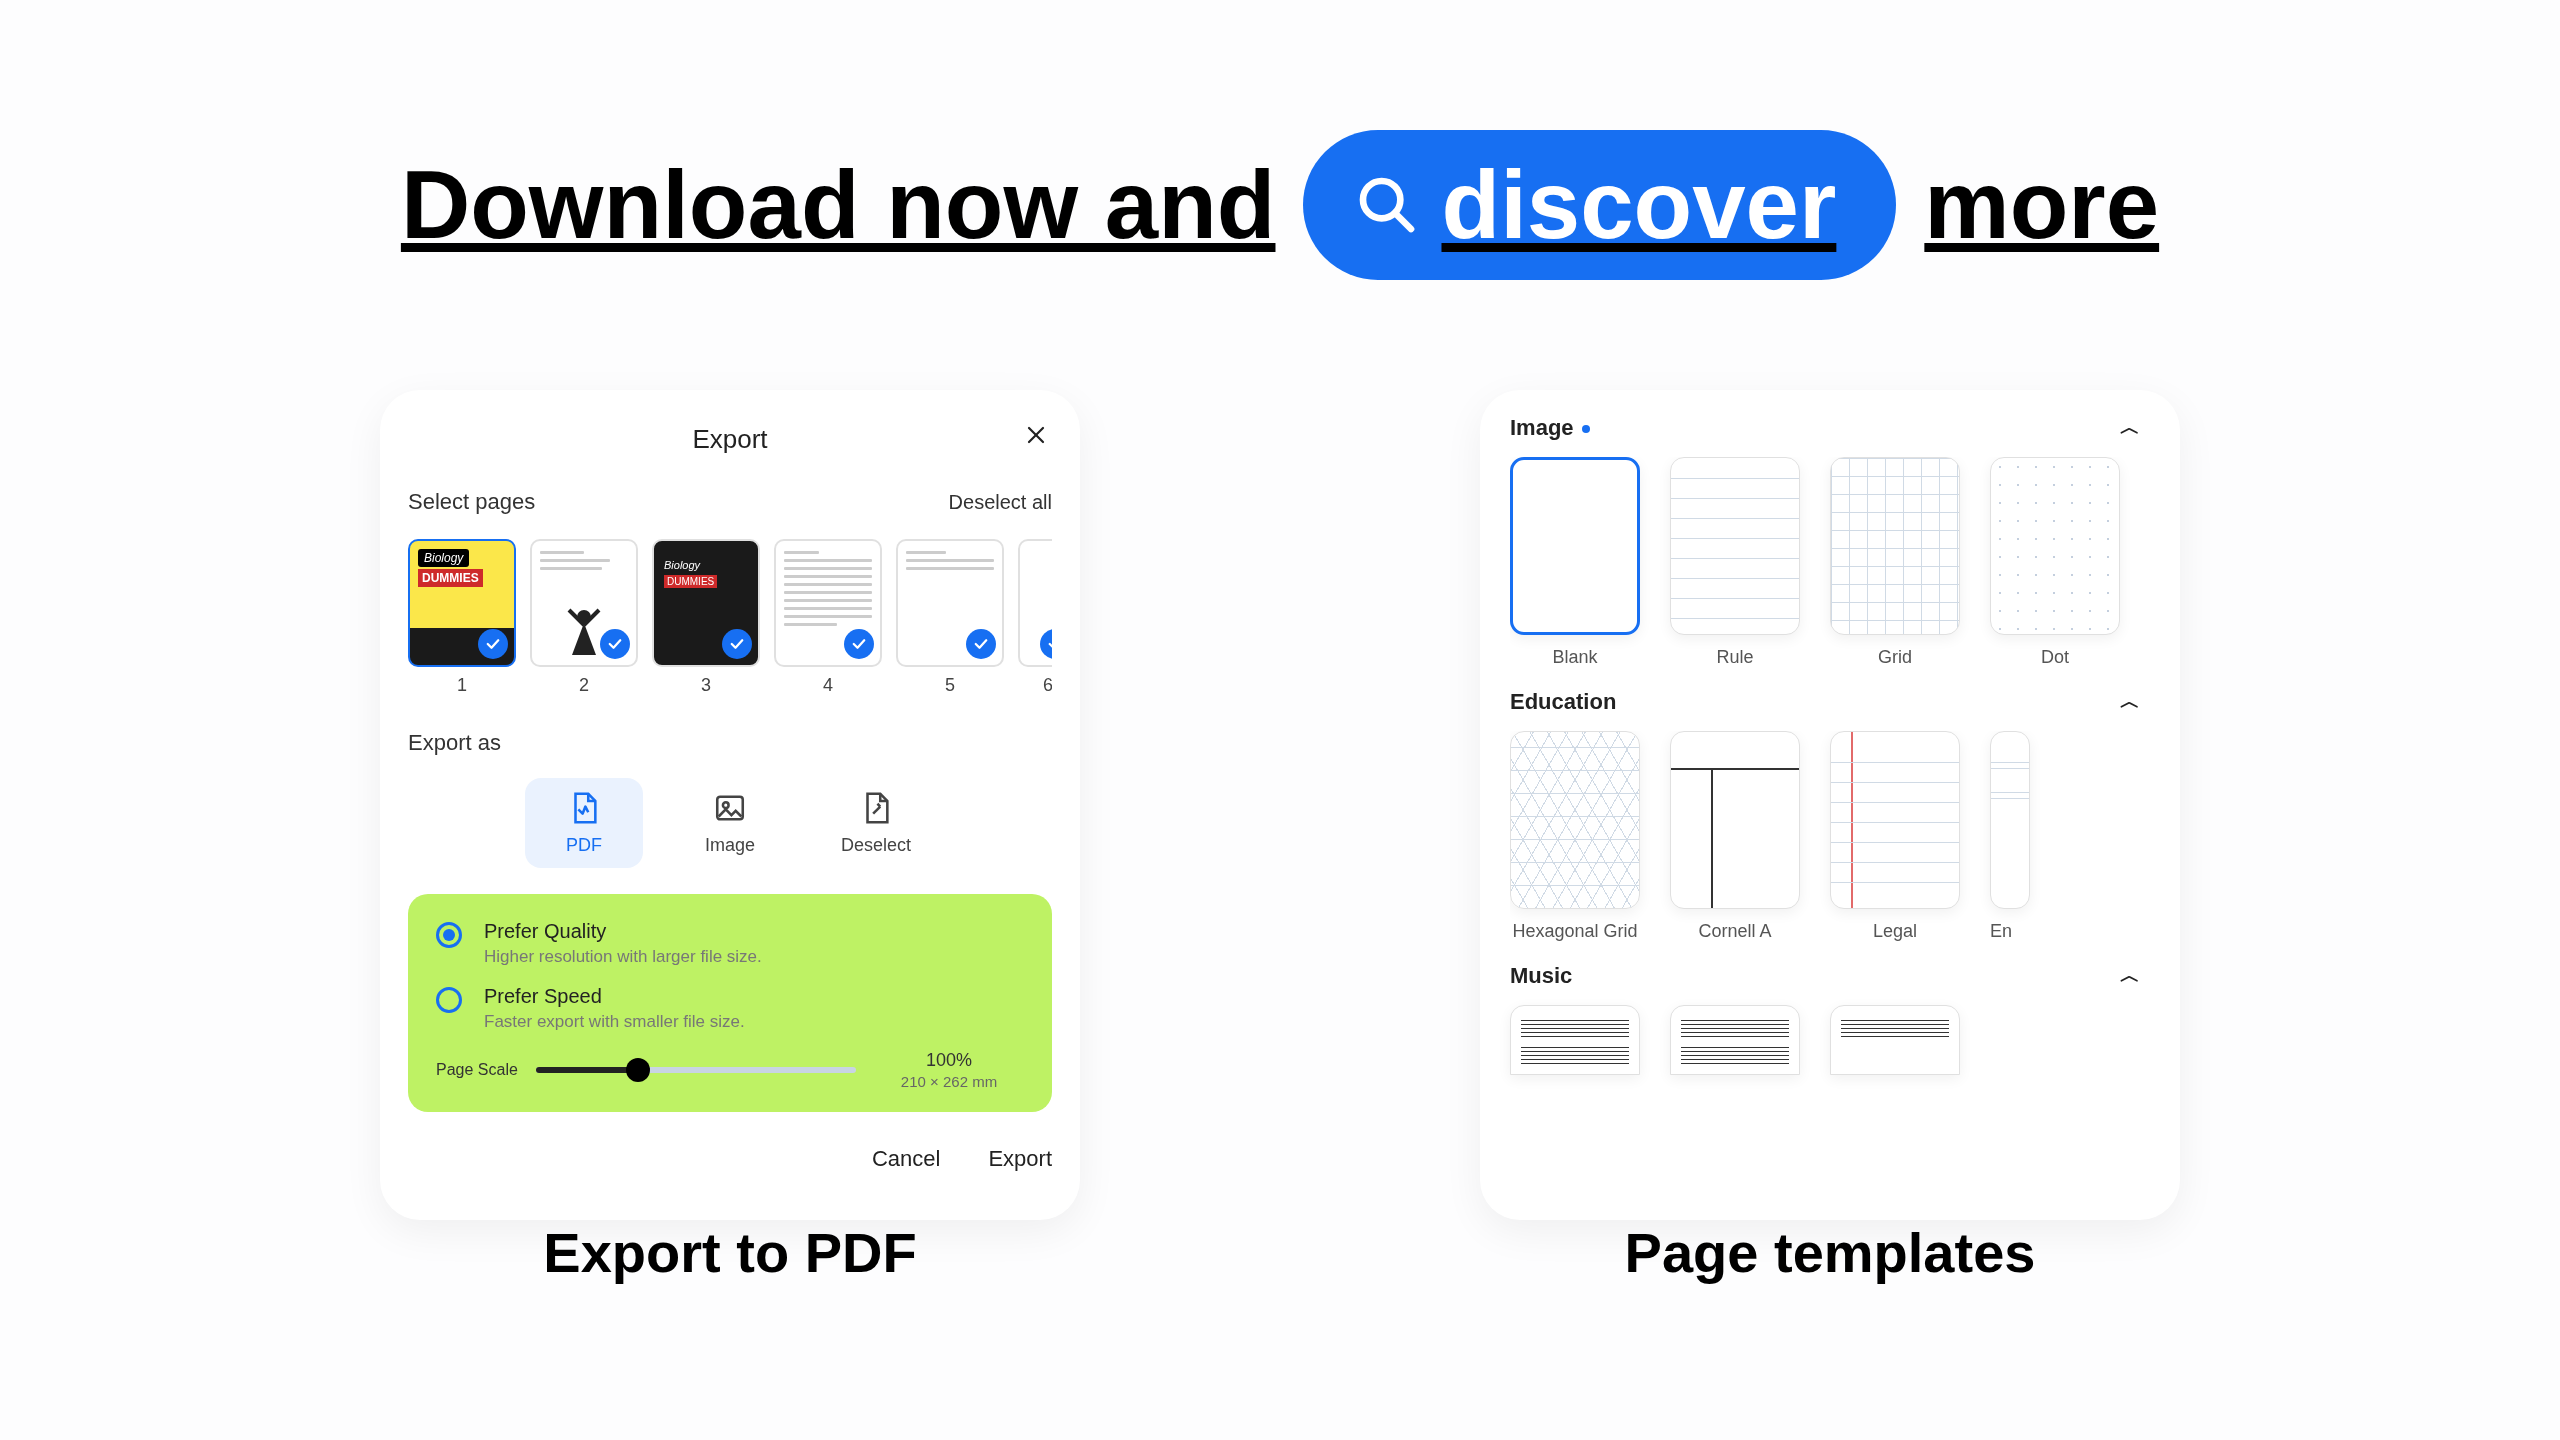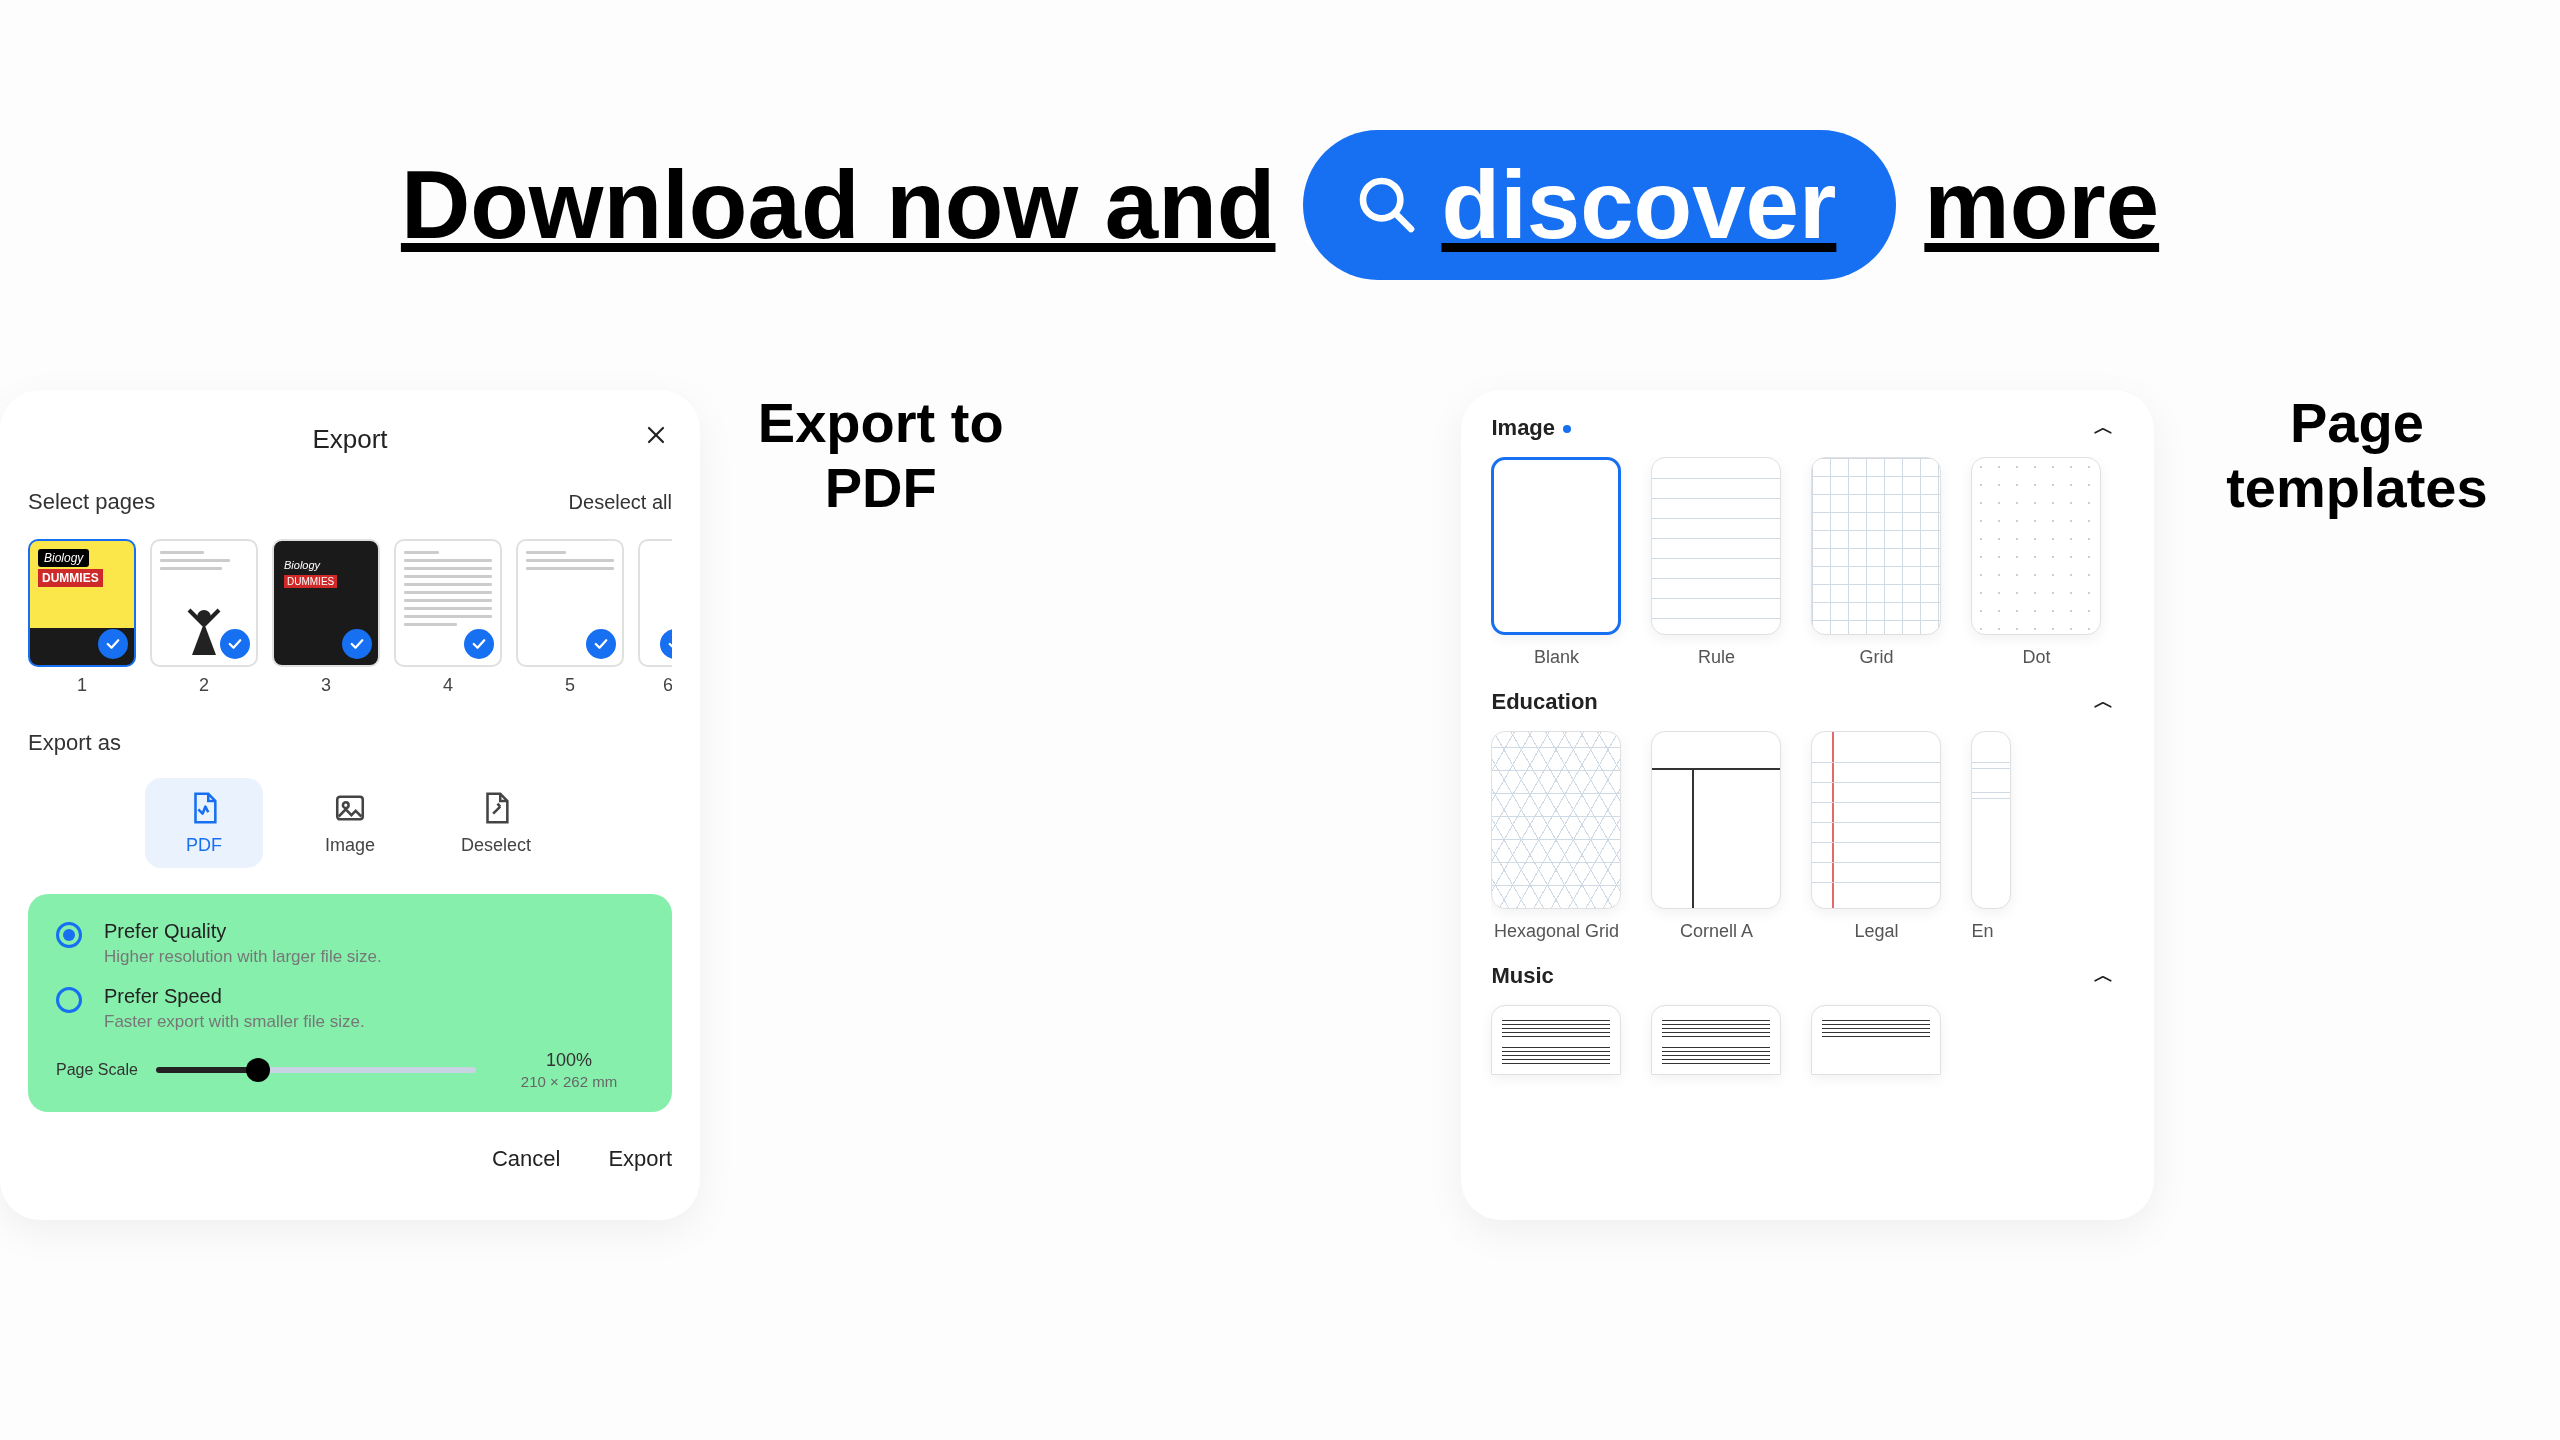--- a/index.html
+++ b/index.html
@@ -114,21 +114,21 @@
 }
 .format-opt {
   width: 118px; height: 90px;
   border-radius: 16px;
   display: flex; flex-direction: column; align-items: center; justify-content: center;
   gap: 10px; font-size: 18px; color: #444;
 }
 .format-opt.active { background: #eaf2fe; color: #176ff2; }
 .format-opt svg { width: 34px; height: 34px; }
 .quality-box {
-  background: #86efac;
+  background: #bef264;
   border-radius: 20px;
   margin-top: 26px;
   padding: 26px 28px 22px 28px;
 }
 .radio-row { display: flex; gap: 22px; align-items: flex-start; margin-bottom: 18px; }
 .radio {
   width: 26px; height: 26px; border: 3px solid #176ff2; border-radius: 50%;
   flex-shrink: 0; margin-top: 2px; position: relative;
 }
 .radio.checked::after {
@@ -193,21 +193,21 @@
 .legal-p::before { content:""; position:absolute; left:20px; top:0; bottom:0; width:2px; background:#e26a6a;}
 .legal-lines .hl { position:absolute; left:0; right:0; height:1px; background:#d0dae5;}
 .music-row { display:flex; gap:30px; margin-top:14px;}
 .music-card { width:130px; height:70px; border-radius:14px 14px 0 0; border:1px solid #e0e0e0; box-shadow:0 4px 14px rgba(0,0,0,.06); background:#fff; padding:14px 10px;}
 .staff { margin-bottom:10px;}
 .staff .sl { height:1px; background:#333; margin-bottom:3px;}
 
 .caption {
   text-align:center; font-size:56px; font-weight:900; color:#000;
 }
-.col { display:flex; flex-direction:row; }
+.col { display:flex; flex-direction:column; align-items:center;}
 </style>
 </head>
 <body>
 
 <div class="headline">
   <span>Download now and</span>
   <span class="discover-pill">
     <svg viewBox="0 0 24 24">
         <circle cx="10" cy="10" r="7" fill="none" stroke="#fff" stroke-width="2.5"></circle>
         <line x1="15" y1="15" x2="21" y2="21" stroke="#fff" stroke-width="2.5" stroke-linecap="round"></line>

